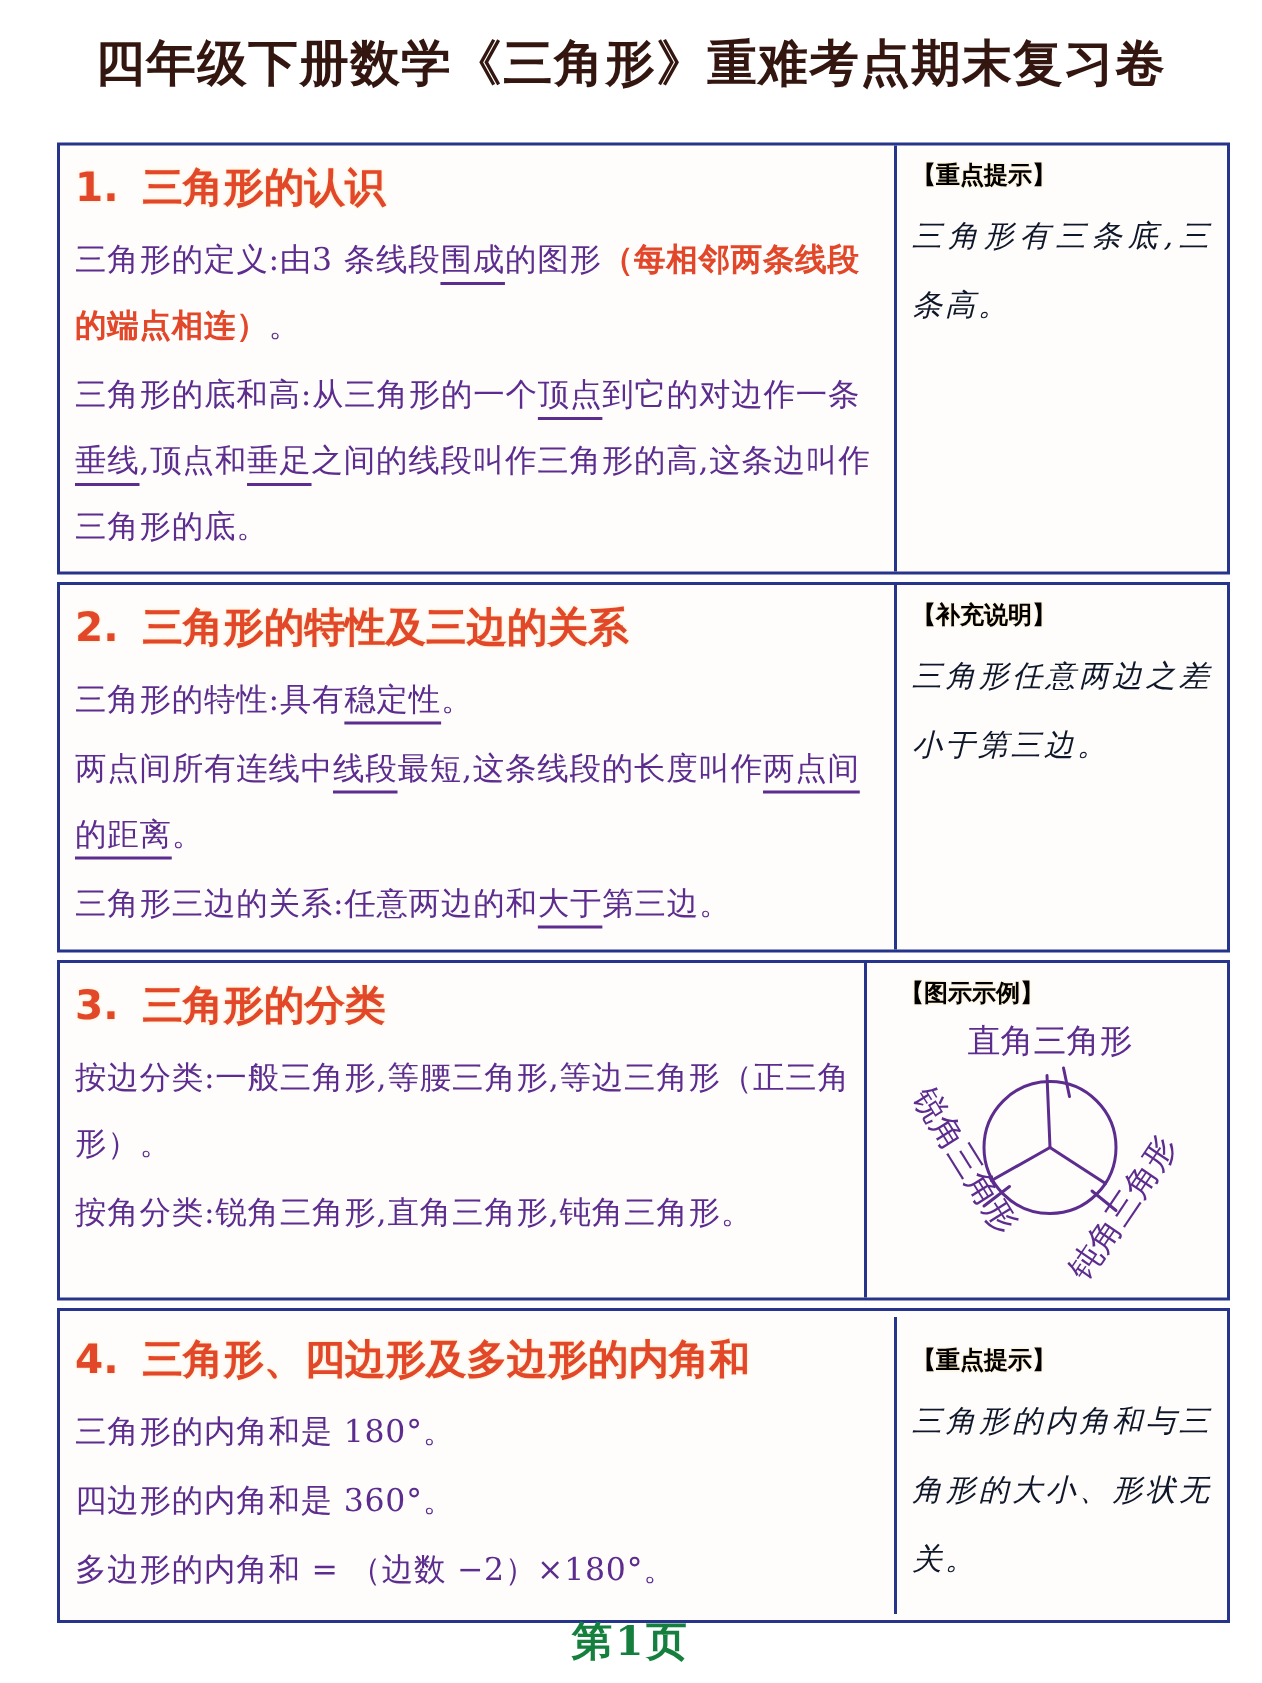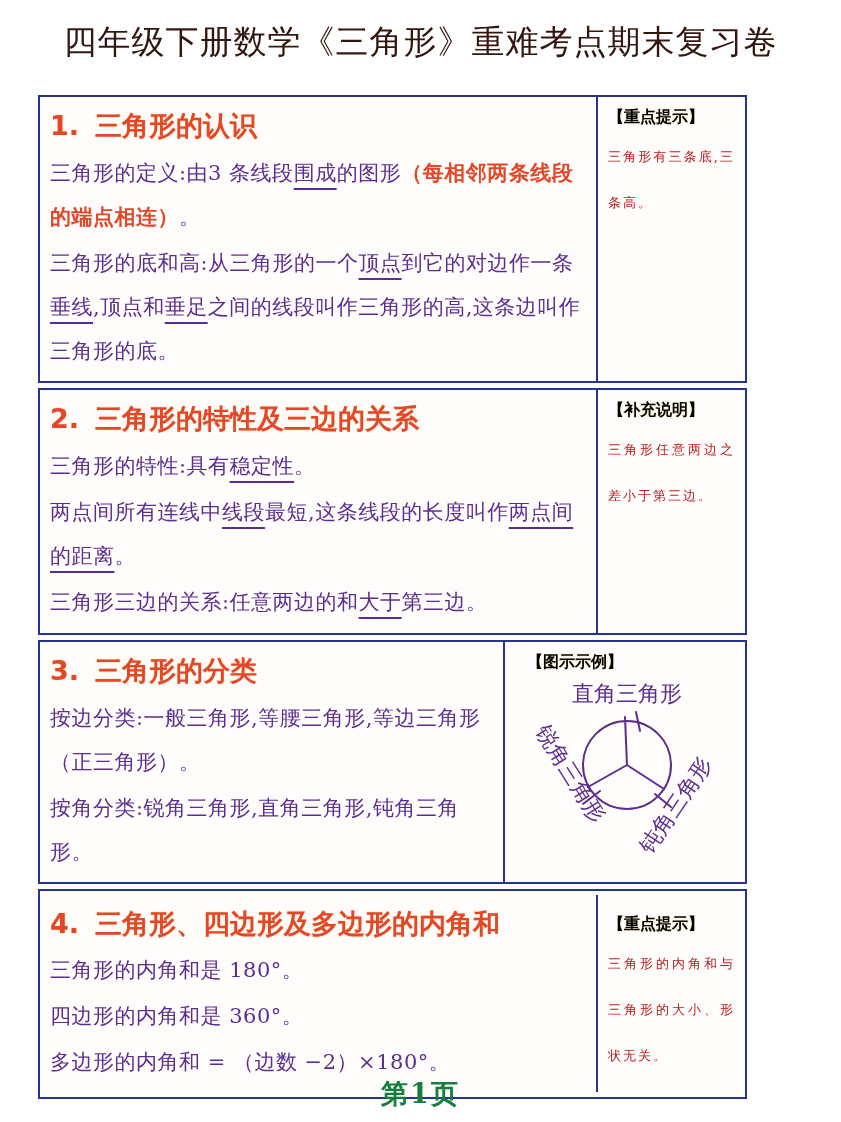--- a/index.html
+++ b/index.html
@@ -3,26 +3,26 @@
 <meta charset="utf-8">
 <style>
   html,body{margin:0;padding:0;}
   body{
     width:841px;height:1122px;position:relative;background:#ffffff;
     font-family:"DejaVu Serif","Liberation Serif",serif;
     overflow:hidden;
   }
   .page-title{
     position:absolute;top:20px;left:0;width:100%;
-    text-align:center;font-size:33px;font-weight:normal;
+    text-align:center;font-size:33px;font-weight:bold;
     color:#33160f;letter-spacing:1px;
     font-family:"DejaVu Serif","Liberation Serif",serif;
   }
   .sheet{
-    position:absolute;top:95px;left:38px;width:709px;
+    position:absolute;top:95px;left:38px;width:782px;
     display:flex;flex-direction:column;gap:5px;
   }
   .row{
     display:flex;border:2px solid #27348b;background:#fffdfb;
     box-sizing:border-box;
   }
   .row.r1{min-height:276px;}
   .row.r2{min-height:247px;}
   .row.r3{min-height:226px;gap:12px;}
   .row.r4{min-height:210px;align-items:center;}
@@ -52,22 +52,22 @@
     text-underline-offset:8px;
   }
   p.body .red{color:#e2472a;font-weight:bold;}
   .tag{
     margin:2px 0 6px 0;font-size:16px;font-weight:bold;color:#000000;
     font-family:Liberation Mono, monospace;
     text-shadow:0 0 2px rgba(250,224,170,0.9);
     white-space:nowrap;
   }
   .side-text{
-    font-size:13px;line-height:46px;color:#b91c1c;
-    letter-spacing:2px;text-align:justify;
+    font-size:20px;line-height:46px;color:#0f172a;
+    letter-spacing:2px;text-align:justify;font-style:italic;
   }
   .diagram-wrap{margin-top:2px;}
   .diagram text{
     fill:#5c2d8e;font-size:22px;
     font-family:"DejaVu Serif","Liberation Serif",serif;
   }
   .diagram .stroke{stroke:#5c2d8e;stroke-width:2;fill:none;stroke-linecap:round;}
   .page-footer{
     position:absolute;top:1076px;left:0;width:100%;
     text-align:center;font-size:27px;font-weight:bold;color:#15803d;

